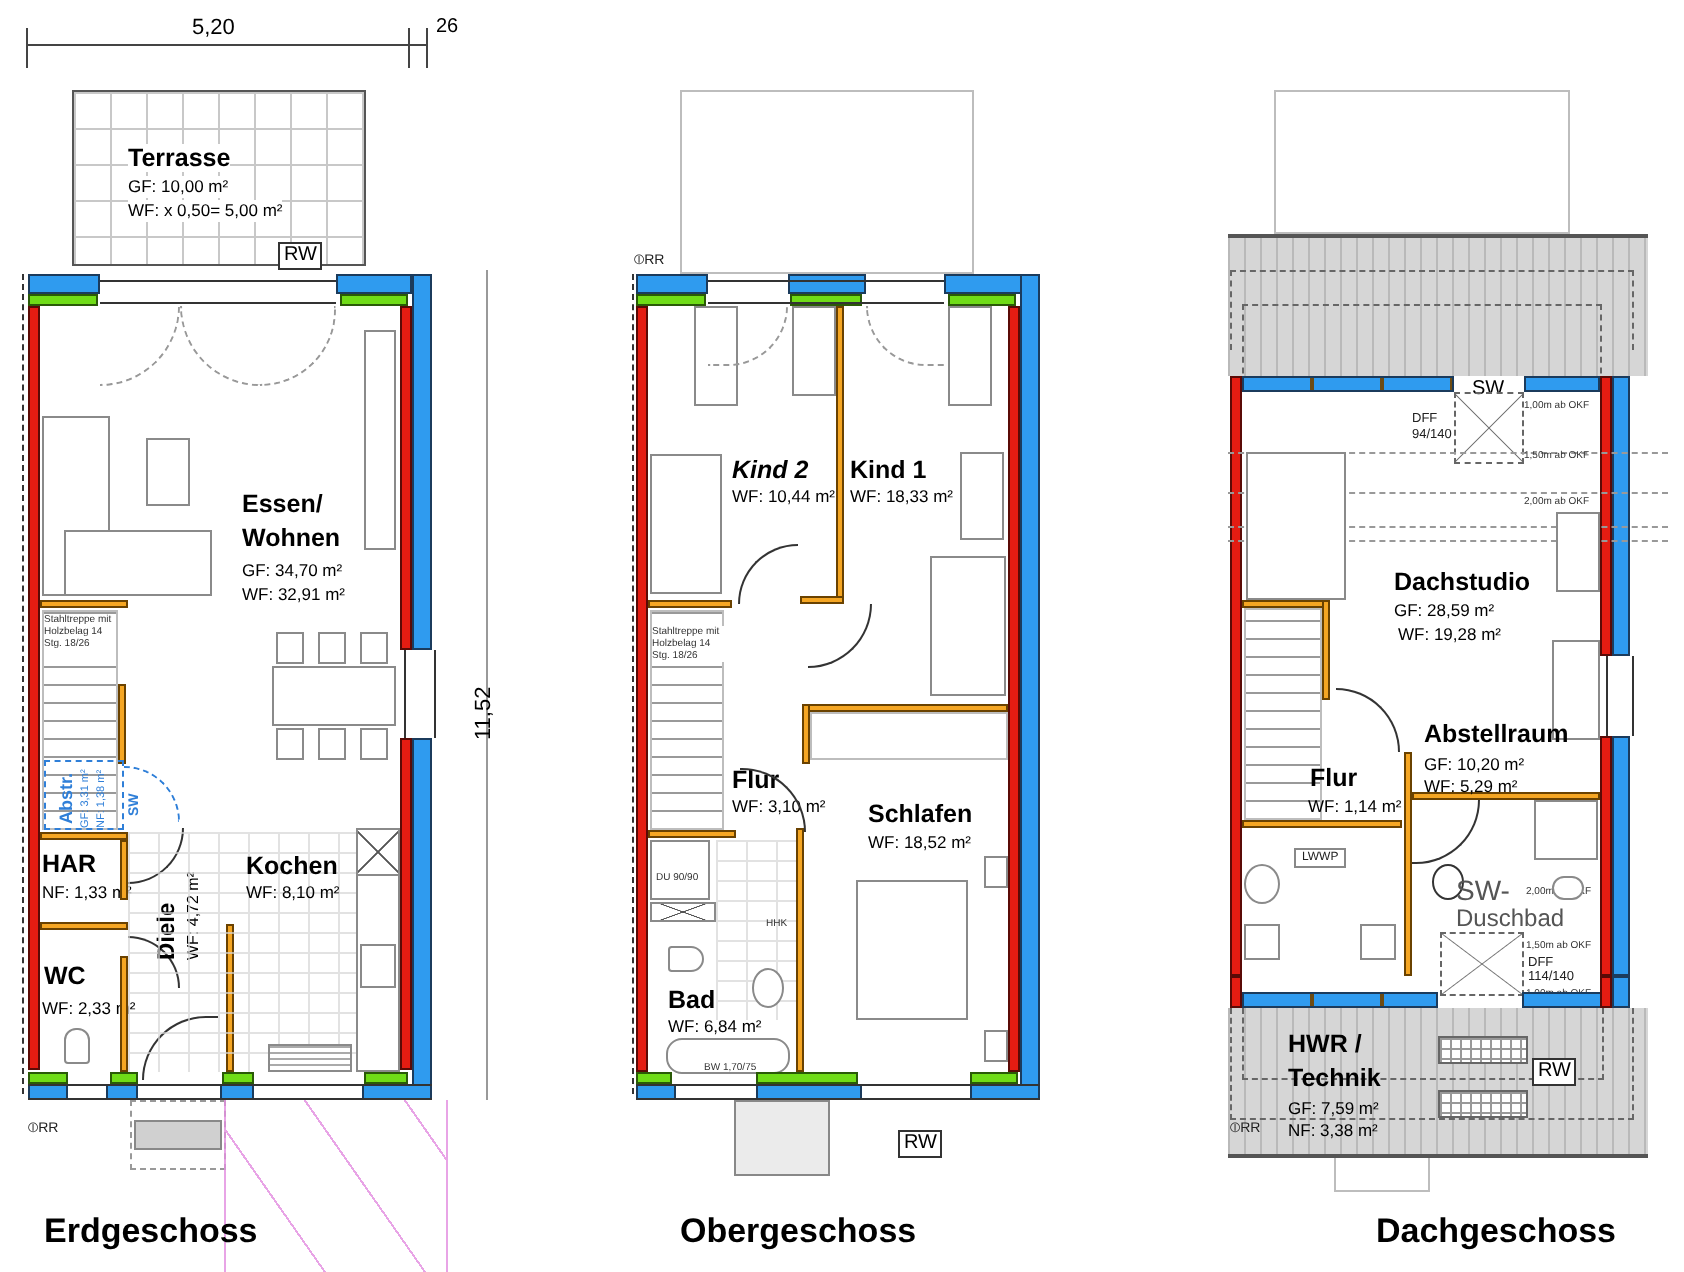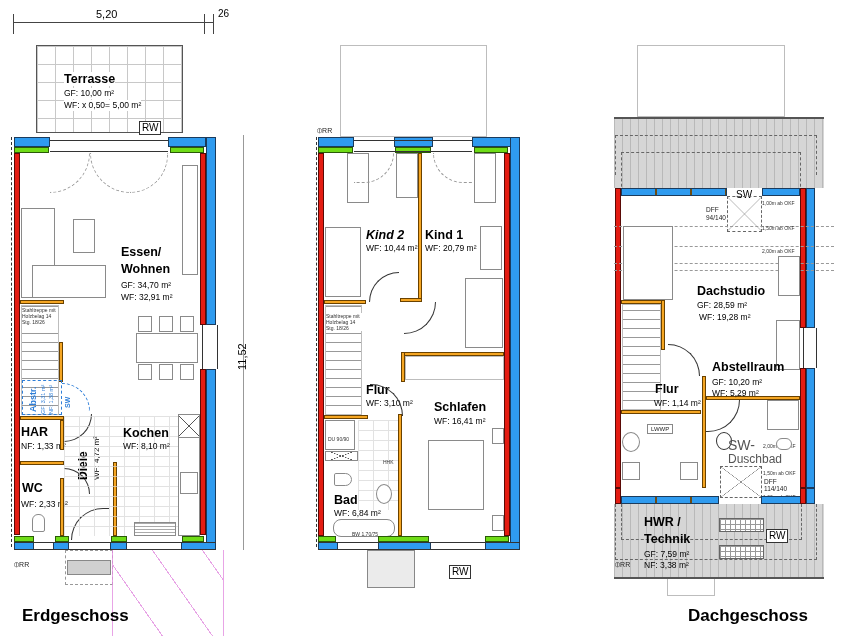--- a/index.html
+++ b/index.html
@@ -165,38 +165,38 @@
   <div class="abs box" style="left:96px;top:153px;width:22px;height:45px;"></div>
   <div class="abs dashg" style="left:54px;top:153px;width:40px;height:30px;border-top:none;border-left:none;border-radius:0 0 40px 0;"></div>
   <div class="abs dashg" style="left:133px;top:153px;width:40px;height:30px;border-top:none;border-right:none;border-radius:0 0 0 40px;"></div>
   <div class="abs box" style="left:25px;top:227px;width:36px;height:70px;"></div>
   <div class="abs box" style="left:165px;top:278px;width:38px;height:70px;"></div>
   <div class="abs box" style="left:180px;top:226px;width:22px;height:44px;"></div>
 
   <div class="abs room-name" style="left:66px;top:228px;font-style:italic;">Kind 2</div>
   <div class="abs room-area" style="left:66px;top:243px;">WF: 10,44 m²</div>
   <div class="abs room-name" style="left:125px;top:228px;">Kind 1</div>
-  <div class="abs room-area" style="left:125px;top:243px;">WF: 20,79 m²</div>
+  <div class="abs room-area" style="left:125px;top:243px;">WF: 18,33 m²</div>
 
   <div class="abs" style="left:69px;top:272px;width:30px;height:30px;border:1px solid #333;border-right:none;border-bottom:none;border-radius:30px 0 0 0;box-sizing:border-box;"></div>
   <div class="abs orange" style="left:100px;top:298px;width:22px;height:4px;"></div>
   <div class="abs" style="left:104px;top:302px;width:32px;height:32px;border:1px solid #333;border-left:none;border-top:none;border-radius:0 0 32px 0;box-sizing:border-box;"></div>
 
   <div class="abs orange" style="left:24px;top:300px;width:42px;height:4px;"></div>
   <div class="abs gline" style="left:25px;top:305px;width:37px;height:110px;background:repeating-linear-gradient(0deg,#fff 0 8px,#999 8px 9px);"></div>
   <div class="abs tiny" style="left:26px;top:313px;width:36px;white-space:normal;background:#fff;">Stahltreppe mit Holzbelag 14 Stg. 18/26</div>
 
   <div class="abs orange" style="left:101px;top:352px;width:103px;height:4px;"></div>
   <div class="abs orange" style="left:101px;top:352px;width:4px;height:30px;"></div>
   <div class="abs gline" style="left:105px;top:356px;width:99px;height:24px;"></div>
   <div class="abs room-name" style="left:66px;top:383px;">Flur</div>
   <div class="abs room-area" style="left:66px;top:398px;">WF: 3,10 m²</div>
   <div class="abs" style="left:70px;top:384px;width:33px;height:32px;border:1px solid #333;border-left:none;border-top:none;border-radius:0 0 32px 0;box-sizing:border-box;transform:scaleY(-1);"></div>
   <div class="abs room-name" style="left:134px;top:400px;">Schlafen</div>
-  <div class="abs room-area" style="left:134px;top:416px;">WF: 16,41 m²</div>
+  <div class="abs room-area" style="left:134px;top:416px;">WF: 18,52 m²</div>
   <div class="abs box" style="left:128px;top:440px;width:56px;height:70px;"></div>
   <div class="abs box" style="left:192px;top:428px;width:12px;height:16px;"></div>
   <div class="abs box" style="left:192px;top:515px;width:12px;height:16px;"></div>
 
   <div class="abs orange" style="left:24px;top:415px;width:44px;height:4px;"></div>
   <div class="abs orange" style="left:98px;top:414px;width:4px;height:122px;"></div>
   <div class="abs tile" style="left:58px;top:420px;width:40px;height:90px;opacity:.7;"></div>
   <div class="abs box" style="left:25px;top:420px;width:30px;height:30px;"></div>
   <div class="abs tiny" style="left:28px;top:436px;">DU 90/90</div>
   <div class="abs box" style="left:25px;top:451px;width:33px;height:10px;background:linear-gradient(20deg,transparent 48%,#555 49%,#555 51%,transparent 52%),linear-gradient(-20deg,transparent 48%,#555 49%,#555 51%,transparent 52%);"></div>
@@ -212,20 +212,21 @@
   <div class="abs green" style="left:78px;top:536px;width:51px;height:6px;"></div>
   <div class="abs green" style="left:185px;top:536px;width:24px;height:6px;"></div>
   <div class="abs blue" style="left:18px;top:542px;width:20px;height:8px;"></div>
   <div class="abs blue" style="left:78px;top:542px;width:53px;height:8px;"></div>
   <div class="abs blue" style="left:185px;top:542px;width:35px;height:8px;"></div>
   <div class="abs" style="left:18px;top:542px;width:202px;border-top:1px solid #333;"></div>
   <div class="abs" style="left:18px;top:549px;width:202px;border-top:1px solid #333;"></div>
   <div class="abs" style="left:67px;top:550px;width:48px;height:38px;background:#ebebeb;border:1px solid #888;box-sizing:border-box;"></div>
   <div class="abs rwtag" style="left:149px;top:565px;">RW</div>
 
+  <div class="abs floor-label" style="left:40px;top:606px;">Obergeschoss</div>
 </div>
 
 <div class="plan" style="left:600px;width:242px;">
   <div class="abs gline" style="left:37px;top:45px;width:148px;height:72px;"></div>
 
   <div class="abs roof" style="left:14px;top:117px;width:210px;height:71px;border-top:2px solid #555;box-sizing:border-box;"></div>
   <div class="abs dash" style="left:15px;top:135px;width:202px;height:40px;border-bottom:none;"></div>
   <div class="abs dash" style="left:21px;top:152px;width:180px;height:40px;border-bottom:none;"></div>
 
   <div class="abs blue" style="left:21px;top:188px;width:106px;height:8px;background-image:repeating-linear-gradient(90deg,#2f9bef 0 33px,#6d4b12 33px 35px);"></div>

